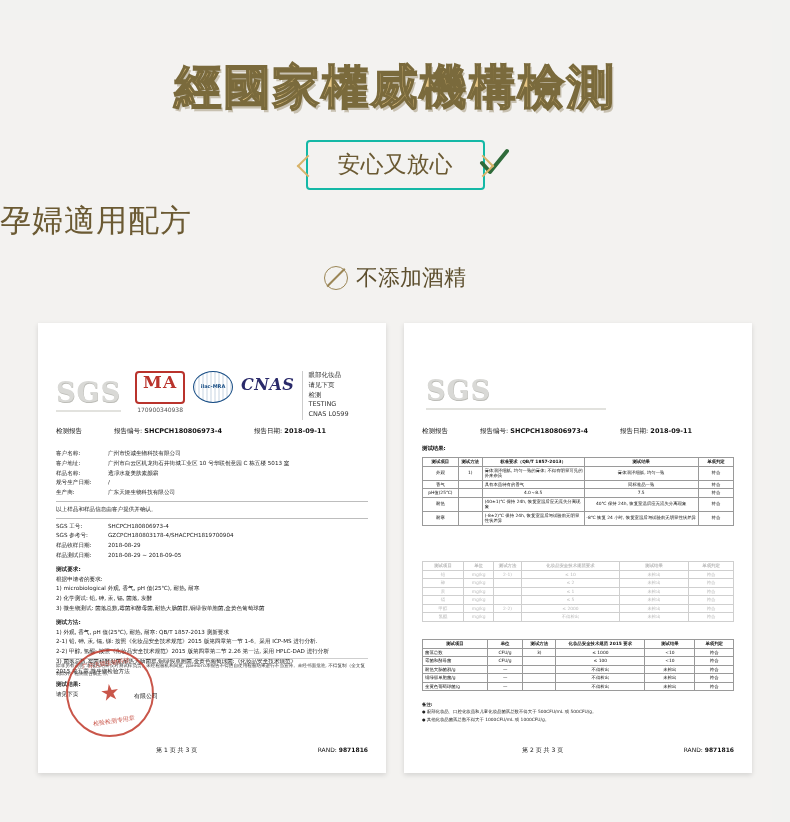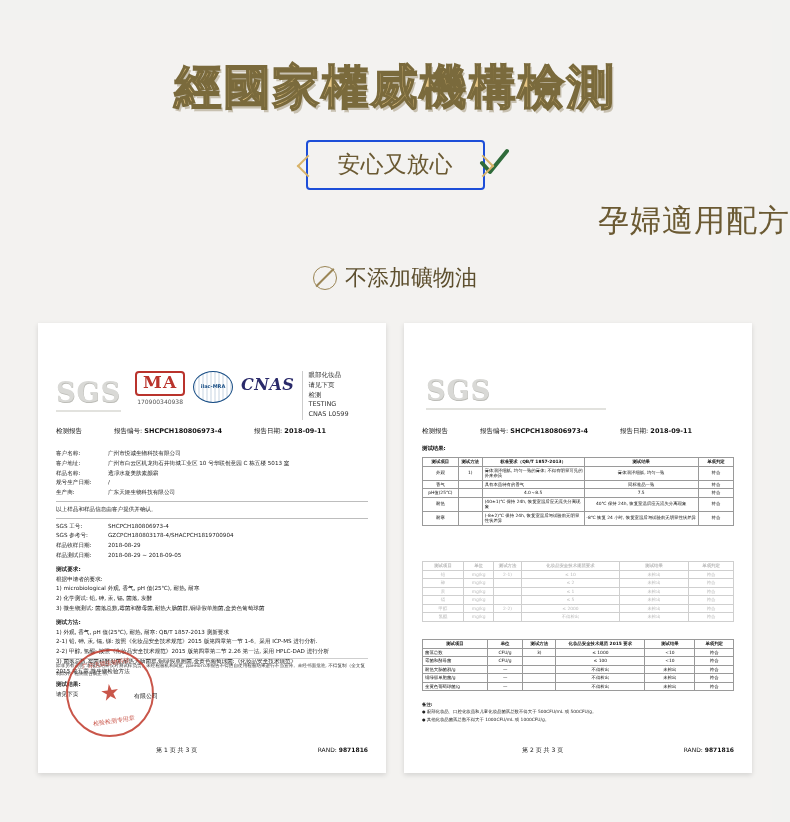--- a/index.html
+++ b/index.html
@@ -41,21 +41,21 @@
   .badge-wrap {
     position: absolute;
     top: 120px;
     left: 0;
     width: 790px;
     text-align: center;
   }
   .badge {
     display: inline-block;
     position: relative;
-    border: 2px solid #1d4ed8;
+    border: 2px solid #14b8a6;
     border-radius: 4px;
     padding: 7px 30px 8px 30px;
     font-family: "DejaVu Serif", "Liberation Serif", serif;
     font-size: 23px;
     color: #6b5a33;
     background: transparent;
   }
   .badge::before, .badge::after {
     content: "";
     position: absolute;
@@ -76,21 +76,21 @@
     width: 30px;
     height: 30px;
   }
 
   
   .subhead {
     position: absolute;
     top: 180px;
     left: 0;
     width: 790px;
-    text-align: right;
+    text-align: left;
     font-family: "DejaVu Serif", "Liberation Serif", serif;
     font-size: 31px;
     color: #6b5a33;
     letter-spacing: 1px;
   }
 
   
   .features {
     position: absolute;
     top: 243px;
@@ -173,21 +173,21 @@
   .hdr-right {
     position: absolute;
     top: 52px;
     left: 22px;
     width: 180px;
   }
 
   .cma {
     border: 2px solid #b9332c;
     border-radius: 4px;
-    padding: 1px 6px 2px 6px;
+    padding: 1px 6px 10px 6px;
     font-family: "DejaVu Serif", "Liberation Serif", serif;
     font-weight: bold;
     font-size: 17px;
     color: #b9332c;
     letter-spacing: 1px;
     line-height: 1.05;
   }
   .cma-num {
     font-size: 6px;
     font-weight: normal;
@@ -365,21 +365,21 @@
         <path d="M3 15 L11 24 L28 3" fill="none" stroke="#2f6b3a" stroke-width="4" stroke-linecap="round" stroke-linejoin="round"></path>
       </svg>
     </span>
   </div>
 
   <div class="subhead">孕婦適用配方</div>
 
   <div class="features">
     <div class="feature">
       <span class="no-icon"></span>
-      <span>不添加礦物油</span>
+      <span>不添加酒精</span>
     </div>
   </div>
 
   <div class="sheet left">
 
     <div class="hdr-left">
       <div style="margin-top:6px;">
         <div class="sgs">SGS</div>
         <div class="sgs-rule"></div>
       </div>

